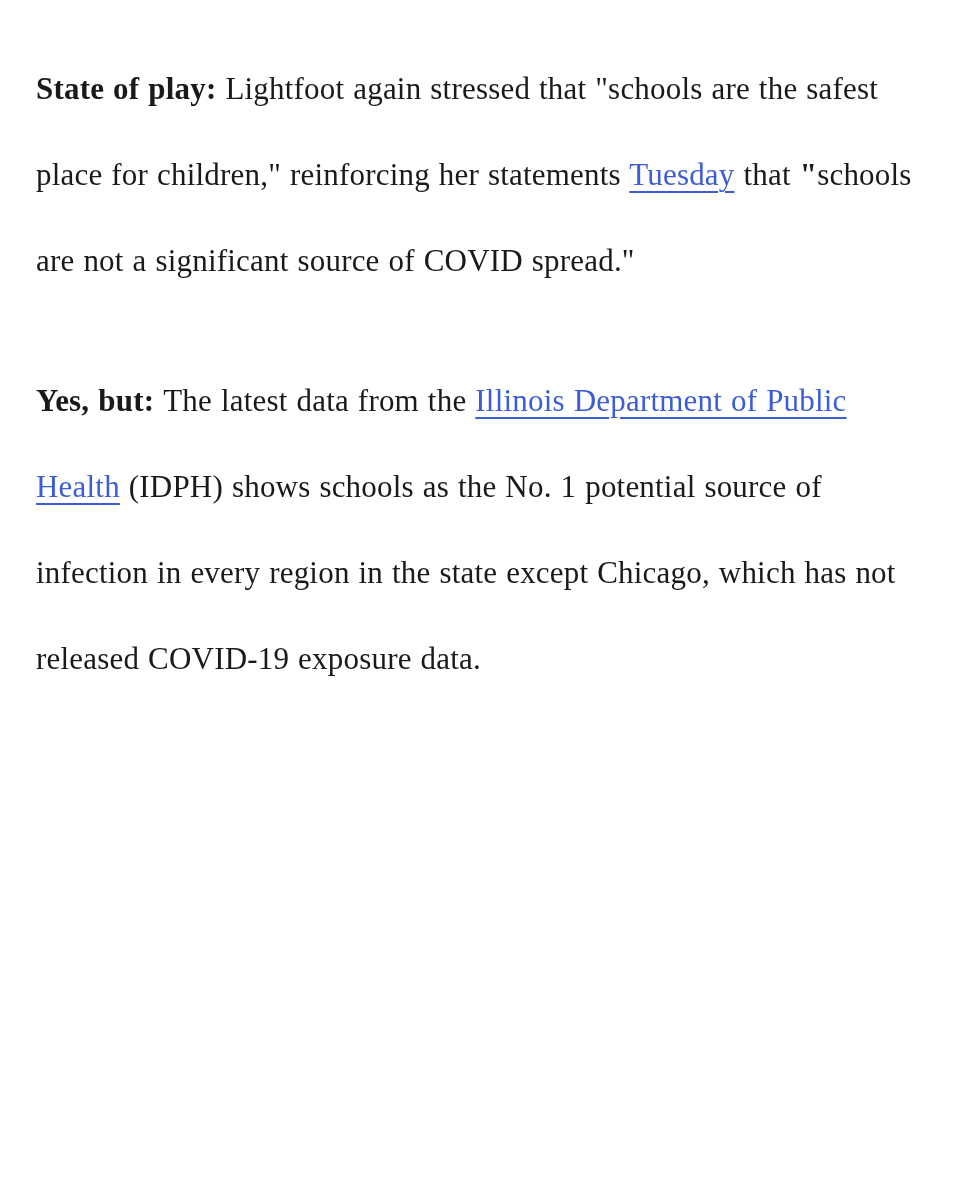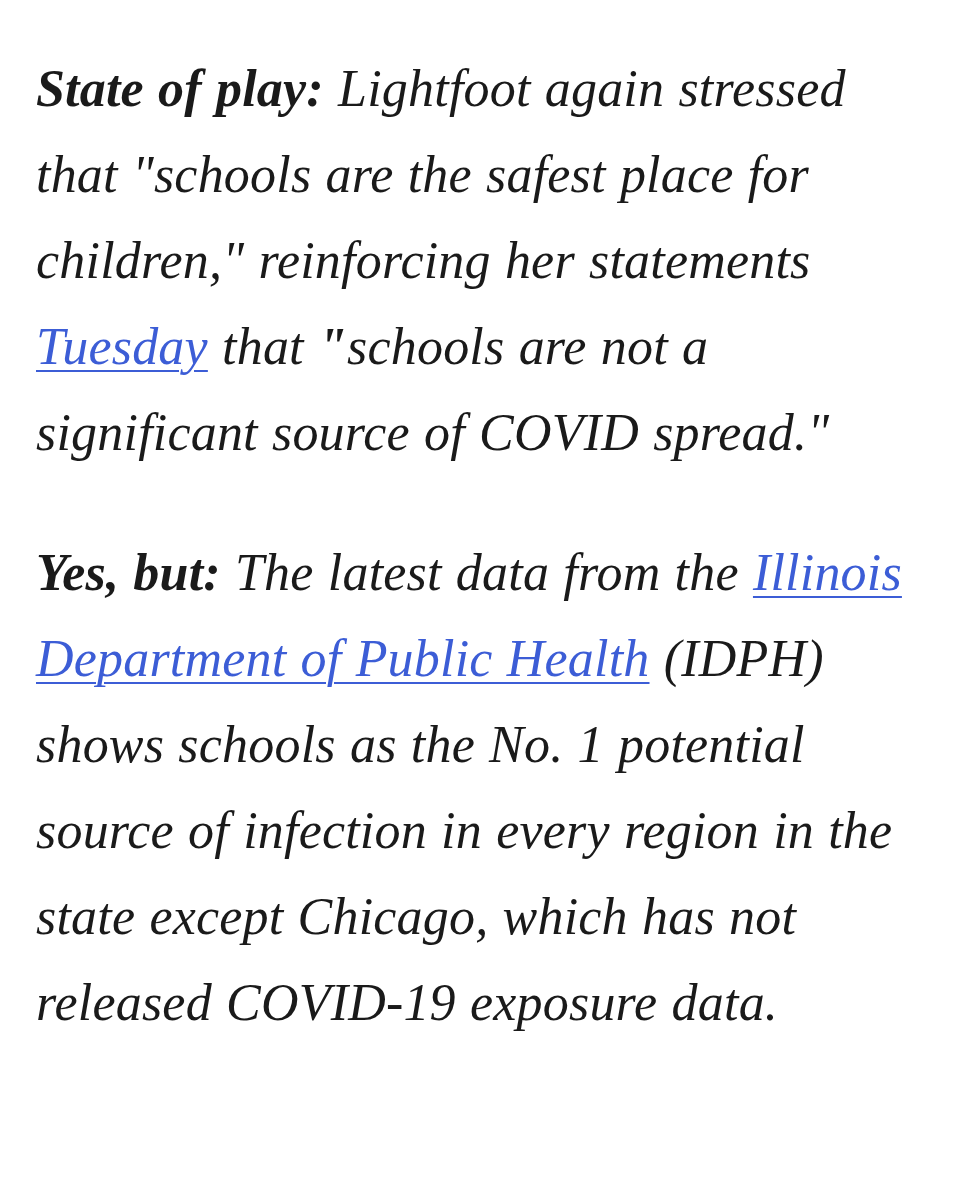--- a/index.html
+++ b/index.html
@@ -13,25 +13,24 @@
     box-sizing: border-box;
     overflow: hidden;
     font-family: "Liberation Serif", "DejaVu Serif", serif;
     color: #1a1a1a;
   }
   main[data-name="article-body"] {
     padding: 46px 36px 0 36px;
   }
   p.article-paragraph {
     margin: 0;
-    font-size: 52px;
+    font-size: 31px;
     line-height: 86px;
     letter-spacing: 0.2px;
     word-spacing: 1px;
-    font-style: italic;
   }
   p.article-paragraph + p.article-paragraph {
     margin-top: 54px;
   }
   .seg-bold {
     font-weight: 700;
   }
   a.inline-link {
     color: var(--link-color, #3c5dd6);
     text-decoration: underline;

